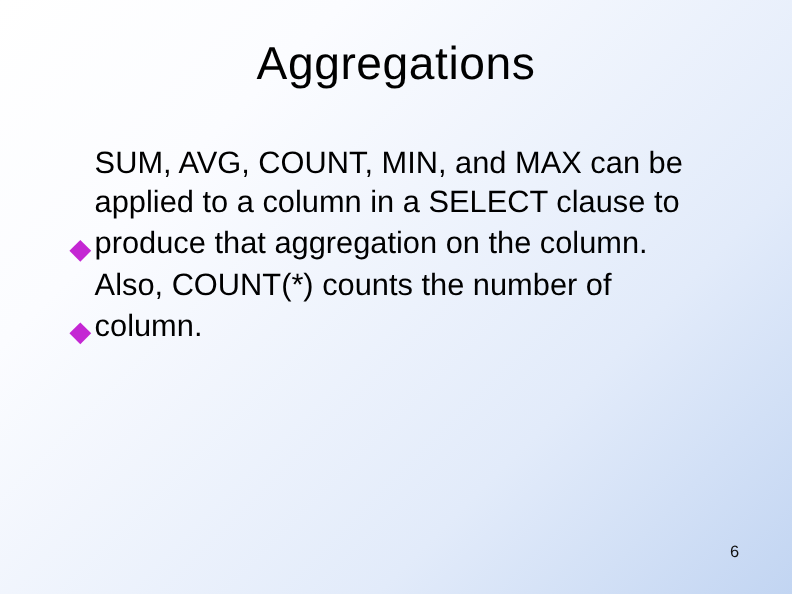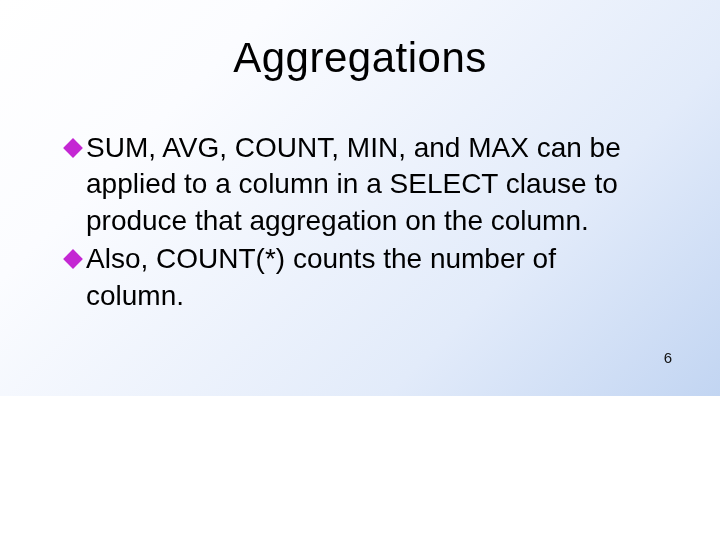--- a/index.html
+++ b/index.html
@@ -1,38 +1,38 @@
 <!DOCTYPE html>
 <html><head>
 <meta charset="utf-8">
 <style>
   * { margin: 0; padding: 0; box-sizing: border-box; }
   html, body { width: 720px; height: 540px; overflow: hidden; }
   .slide {
     width: 720px;
-    height: 396px;
+    height: 540px;
     background: linear-gradient(135deg, #ffffff 0%, #fbfcff 25%, #e2ebfa 70%, #c2d5f2 100%);
     position: relative;
     font-family: Verdana, Geneva, sans-serif;
     color: #000;
   }
   .title {
     text-align: center;
     font-size: 42px;
     font-weight: 400;
     padding-top: 34px;
     letter-spacing: 0.5px;
     font-family: "Comic Sans MS", "Segoe UI", Verdana, sans-serif;
   }
   .body {
     padding: 48px 60px 0 62px;
   }
   .bullet-item {
     display: flex;
-    align-items: flex-start;
+    align-items: flex-end;
     margin-bottom: 2px;
   }
   .bullet-icon {
     flex: 0 0 auto;
     width: 22px;
     height: 22px;
     margin-top: 7px;
     margin-right: 2px;
   }
   .bullet-icon svg { display: block; }

